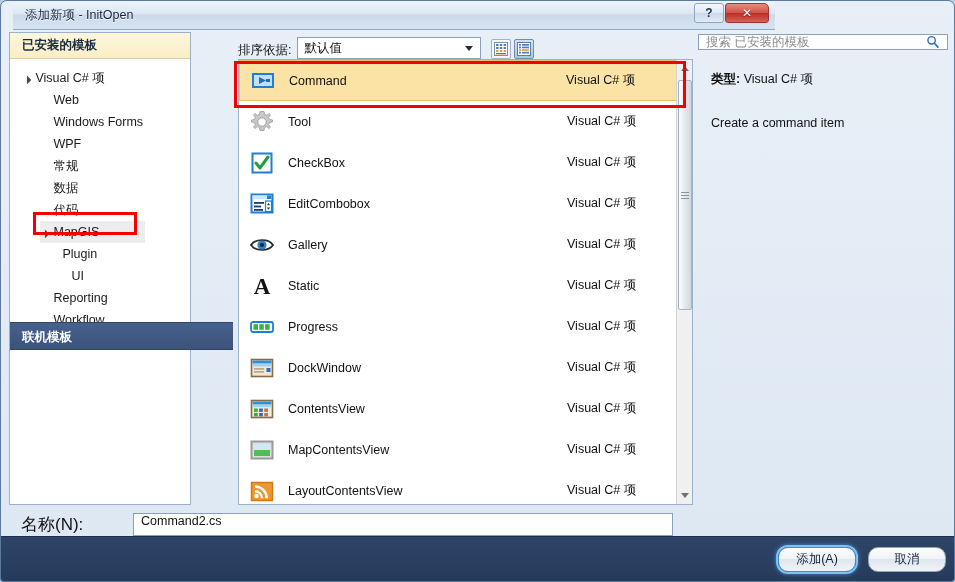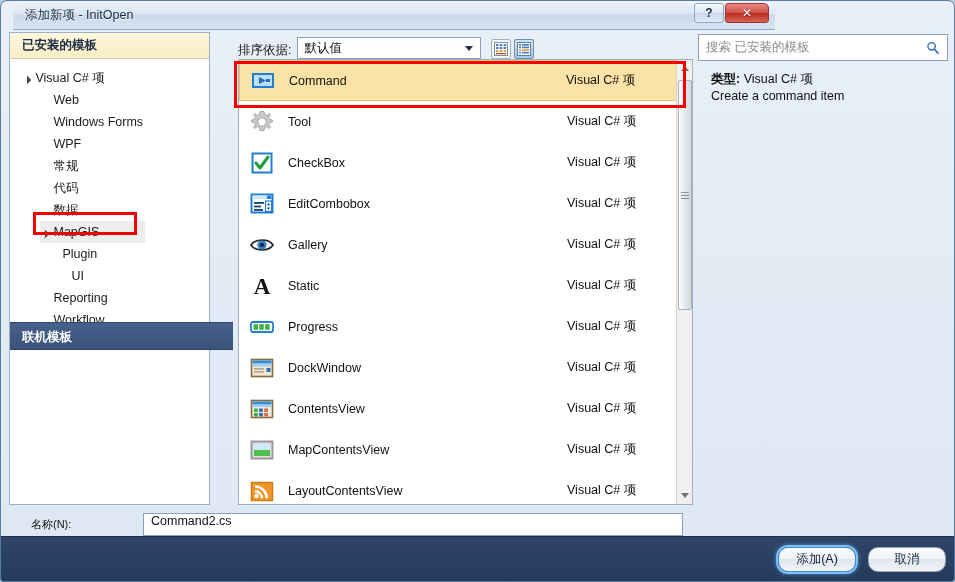--- a/index.html
+++ b/index.html
@@ -39,21 +39,21 @@
     background:linear-gradient(to bottom,#f4f8fc 0%,#dde8f3 50%,#cad9ea 51%,#e2ebf5 100%);
     box-sizing:border-box;
   }
   .tb-btn.close{
     width:44px;color:#fff;text-shadow:0 1px 1px #7a1414;
     border-color:#9e3434;border-radius:3px 5px 3px 3px;
     background:linear-gradient(to bottom,#e58b85 0%,#d2524a 48%,#bc2b22 50%,#d7625a 100%);
   }
   
   .left-panel{
-    position:absolute;left:8px;top:31px;width:201px;height:473px;
+    position:absolute;left:8px;top:31px;width:182px;height:473px;
     background:#fff;border:1px solid #9cb0c6;box-sizing:border-box;
   }
   .panel-hdr{
     height:25px;line-height:25px;padding-left:12px;
     font-weight:bold;font-size:12.5px;color:#1b2c44;
     background:linear-gradient(to bottom,#fdf6de 0%,#faeec5 100%);
     border-bottom:1px solid #d9ceaa;
   }
   .tree{padding:8px 0 0 0;}
   .tnode{
@@ -145,41 +145,41 @@
   .vs-thumb{
     position:absolute;left:1px;top:20px;width:14px;height:230px;
     border:1px solid #a8b3bd;border-radius:2px;box-sizing:border-box;
     background:linear-gradient(to right,#fdfdfd 0%,#e4e8ec 50%,#d2d8de 100%);
     display:flex;align-items:center;justify-content:center;
   }
   .vs-grip{width:8px;}
   .vs-grip div{height:1px;background:#8a949e;margin:2px 0;}
   
   .search-box{
-    position:absolute;left:697px;top:33px;width:250px;height:27px;
+    position:absolute;left:697px;top:33px;width:250px;height:16px;
     box-sizing:border-box;border:1px solid #8ba0b8;background:#fff;
     display:flex;align-items:center;
   }
   .search-box .ph{
     flex:1;padding-left:7px;font-size:12.5px;color:#8c8c8c;
   }
   .search-icon{margin-right:7px;display:flex;align-items:center;}
   .right-panel{
     position:absolute;left:697px;top:58px;width:250px;height:446px;
     background:transparent;
   }
   .rp-line{font-size:12.5px;color:#111;margin:12px 0 0 13px;}
   .rp-line b{font-weight:bold;}
-  .rp-desc{font-size:12.5px;color:#111;margin:1px 0 0 13px;}
+  .rp-desc{font-size:12.5px;color:#111;margin:28px 0 0 13px;}
   
   .name-row{
     position:absolute;left:0;top:508px;width:955px;height:31px;
     display:flex;align-items:center;
   }
-  .name-label{margin-left:30px;font-size:11px;color:#111;width:112px;}
+  .name-label{margin-left:20px;font-size:17px;color:#111;width:112px;}
   .name-input{
     width:540px;height:23px;box-sizing:border-box;
     border:1px solid #8ba0b8;background:#fff;
     display:flex;
   }
   .name-input .v{padding-left:7px;font-size:12.5px;color:#111;}
   
   .footer{
     position:absolute;left:0;bottom:0;width:955px;height:44px;
     background:linear-gradient(to bottom,#2f4568 0%,#243b5c 100%);
@@ -214,22 +214,22 @@
   </div>
 
   <div class="left-panel">
     <div class="panel-hdr">已安装的模板</div>
     <div class="tree" id="tree">
         <div class="tnode"><span class="inner" style="padding-left: 12px;"><span class="arrow" style="transform: rotate(-45deg); display: inline-block;">◢</span> <span class="lbl">Visual C# 项</span></span></div>
         <div class="tnode"><span class="inner" style="padding-left: 30px;"><span class="arrow"></span> <span class="lbl">Web</span></span></div>
         <div class="tnode"><span class="inner" style="padding-left: 30px;"><span class="arrow"></span> <span class="lbl">Windows Forms</span></span></div>
         <div class="tnode"><span class="inner" style="padding-left: 30px;"><span class="arrow"></span> <span class="lbl">WPF</span></span></div>
         <div class="tnode"><span class="inner" style="padding-left: 30px; margin-top: 44px;"><span class="arrow"></span> <span class="lbl">常规</span></span></div>
+        <div class="tnode"><span class="inner" style="padding-left: 30px;"><span class="arrow"></span> <span class="lbl">数据</span></span></div>
         <div class="tnode"><span class="inner" style="padding-left: 30px;"><span class="arrow"></span> <span class="lbl">代码</span></span></div>
-        <div class="tnode"><span class="inner" style="padding-left: 30px;"><span class="arrow"></span> <span class="lbl">数据</span></span></div>
         <div class="tnode sel"><div class="selbg" style="left: 30px; width: 105px;"></div><span class="inner" style="padding-left: 30px;"><span class="arrow" style="transform: rotate(-45deg); display: inline-block;">◢</span> <span class="lbl">MapGIS</span></span></div>
         <div class="tnode"><span class="inner" style="padding-left: 39px;"><span class="arrow"></span> <span class="lbl">Plugin</span></span></div>
         <div class="tnode"><span class="inner" style="padding-left: 48px;"><span class="arrow"></span> <span class="lbl">UI</span></span></div>
         <div class="tnode"><span class="inner" style="padding-left: 30px;"><span class="arrow"></span> <span class="lbl">Reporting</span></span></div>
         <div class="tnode"><span class="inner" style="padding-left: 30px;"><span class="arrow"></span> <span class="lbl">Workflow</span></span></div>
       </div>
     <div class="online-hdr">联机模板</div>
   </div>
 
   <div class="list-topbar">

